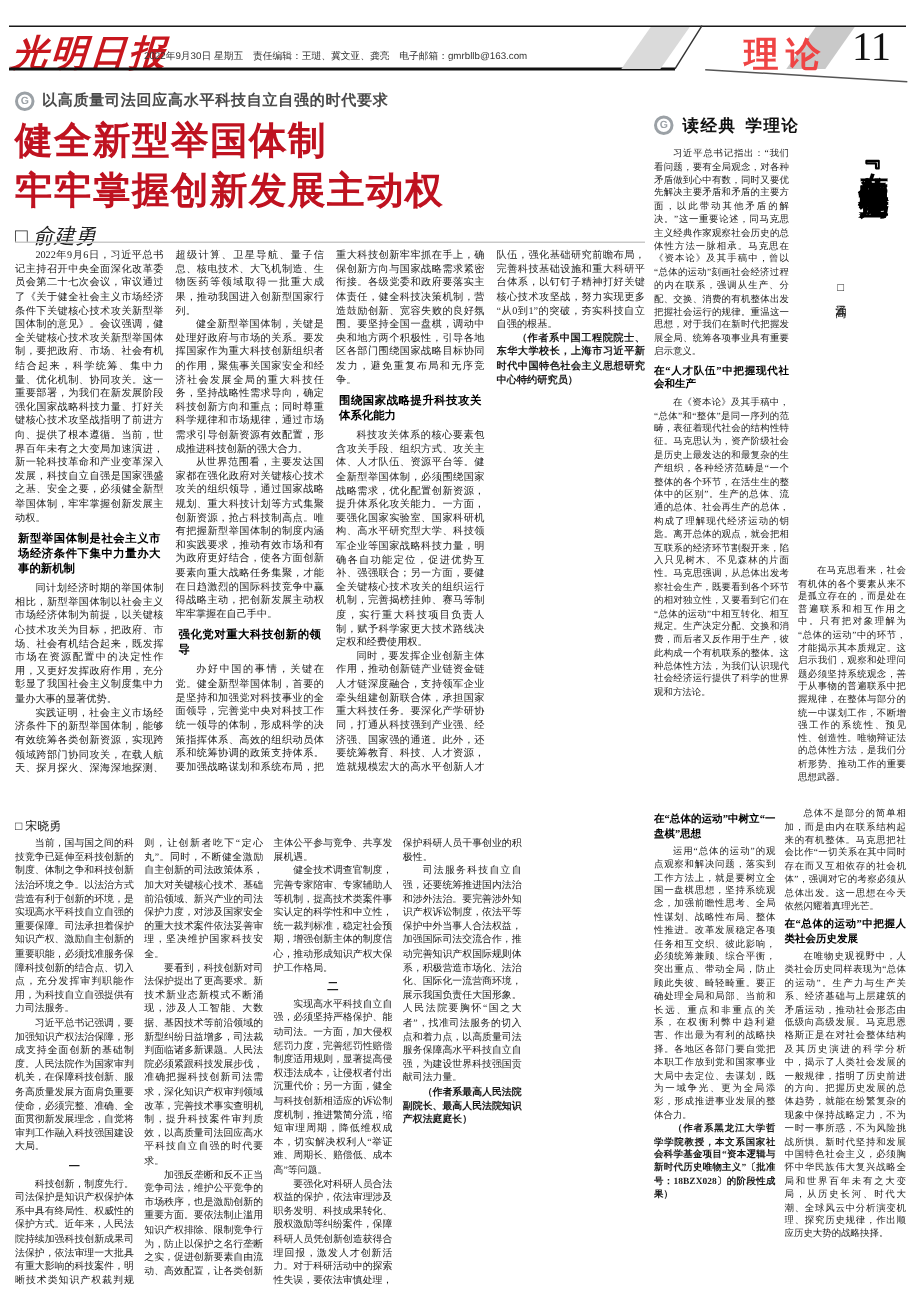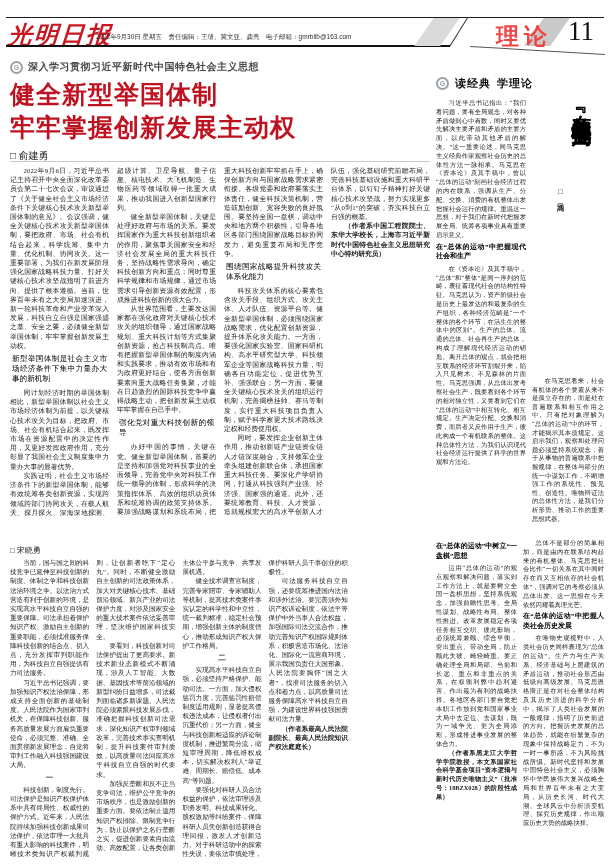--- a/index.html
+++ b/index.html
@@ -18,25 +18,25 @@
   .section-label{position:absolute;left:456px;top:21px;font-size:23px;font-weight:bold;letter-spacing:5px;color:#ef4444;margin-left:40px;}
   .page-num{position:absolute;left:568px;top:16px;font-size:27px;color:#111;font-family:Liberation Serif, serif;}
   
   .kicker{position:absolute;left:10px;top:60px;display:flex;align-items:center;gap:5px;}
   .g-icon{width:13px;height:13px;border:2px solid #9ba1a6;border-radius:50%;box-sizing:border-box;display:flex;align-items:center;justify-content:center;font-family:"Liberation Sans",sans-serif;font-size:7px;font-weight:bold;color:#9ba1a6;line-height:1;}
   .kicker-text{font-size:10px;font-weight:bold;color:#4a4a4a;letter-spacing:0.5px;font-family:"Liberation Sans","DejaVu Sans",sans-serif;}
   
   .headline{position:absolute;left:10px;font-weight:bold;color:#bf1220;font-size:25px;line-height:1;letter-spacing:1px;}
   .hl1{top:82px;}
   .hl2{top:115px;}
-  .byline{position:absolute;left:10px;top:149px;font-size:10px;color:#222;}
+  .byline{position:absolute;left:10px;top:149px;font-size:14px;color:#222;font-style:italic;}
   .rule-byline{position:absolute;left:10px;top:161px;width:420px;height:1px;background:#c9c9c9;}
   .main-body{position:absolute;left:10px;top:166px;width:420px;height:353px;column-count:4;column-gap:8px;column-fill:auto;font-size:6.8px;line-height:9.2px;text-align:justify;overflow:hidden;}
   .main-body p,.bottom-body p,.rcol p{margin:0;text-indent:2em;}
-  .subhead{font-weight:normal;font-size:7.6px;line-height:10px;margin:4px 2px;text-indent:0;color:#000;}
+  .subhead{font-weight:bold;font-size:7.6px;line-height:10px;margin:4px 2px;text-indent:0;color:#000;}
   .attr{font-weight:bold;text-indent:2em;margin-top:2px;}
   
   .bottom-title{position:absolute;left:10px;top:512px;font-size:22px;font-weight:bold;color:#0f0f0f;letter-spacing:1px;}
   .bottom-byline{position:absolute;left:10px;top:545px;font-size:8px;color:#222;}
   .bottom-body{position:absolute;left:10px;top:558px;width:424px;height:304px;column-count:5;column-gap:7px;column-fill:auto;font-size:6.6px;line-height:9.2px;text-align:justify;overflow:hidden;}
   .sec-marker{text-align:center;font-weight:bold;text-indent:0;margin:3px 0;font-size:7.5px;}
   
   .right-sec{position:absolute;left:436px;top:76px;width:168px;}
   .r-header{display:flex;align-items:center;gap:6px;}
   .r-k1,.r-k2{font-size:11px;font-weight:bold;color:#111;letter-spacing:1px;}
@@ -64,21 +64,21 @@
   <div class="rule-mast"></div>
   <div class="stripe s1"></div>
   <div class="stripe s2"></div>
   <div class="slant-a"></div>
   <div class="slant-b"></div>
   <div class="section-label">理论</div>
   <div class="page-num">11</div>
 
   <div class="kicker">
     <span class="g-icon">G</span>
-    <span class="kicker-text">深入学习贯彻习近平新时代中国特色社会主义思想</span>
+    <span class="kicker-text">以高质量司法回应高水平科技自立自强的时代要求</span>
   </div>
 
   <div class="headline hl1">健全新型举国体制</div>
   <div class="headline hl2">牢牢掌握创新发展主动权</div>
   <div class="byline">□ 俞建勇</div>
   <div class="rule-byline"></div>
 
   <div class="main-body">
     <p>2022年9月6日，习近平总书记主持召开中央全面深化改革委员会第二十七次会议，审议通过了《关于健全社会主义市场经济条件下关键核心技术攻关新型举国体制的意见》。会议强调，健全关键核心技术攻关新型举国体制，要把政府、市场、社会有机结合起来，科学统筹、集中力量、优化机制、协同攻关。这一重要部署，为我们在新发展阶段强化国家战略科技力量、打好关键核心技术攻坚战指明了前进方向、提供了根本遵循。当前，世界百年未有之大变局加速演进，新一轮科技革命和产业变革深入发展，科技自立自强是国家强盛之基、安全之要，必须健全新型举国体制，牢牢掌握创新发展主动权。</p>
     <div class="subhead">新型举国体制是社会主义市场经济条件下集中力量办大事的新机制</div>
@@ -112,21 +112,21 @@
 
   <div class="right-sec">
     <div class="r-header">
       <span class="g-icon">G</span>
       <span class="r-k1">读经典</span>
       <span class="r-k2">学理论</span>
     </div>
     <div class="r-row">
       <div class="rcol r-col1">
         <p>习近平总书记指出：“我们看问题，要有全局观念，对各种矛盾做到心中有数，同时又要优先解决主要矛盾和矛盾的主要方面，以此带动其他矛盾的解决。”这一重要论述，同马克思主义经典作家观察社会历史的总体性方法一脉相承。马克思在《资本论》及其手稿中，曾以“总体的运动”刻画社会经济过程的内在联系，强调从生产、分配、交换、消费的有机整体出发把握社会运行的规律。重温这一思想，对于我们在新时代把握发展全局、统筹各项事业具有重要启示意义。</p>
-        <div class="rsub">在“总体的运动”中把握现代社会和生产</div>
+        <div class="rsub">在“人才队伍”中把握现代社会和生产</div>
         <p>在《资本论》及其手稿中，“总体”和“整体”是同一序列的范畴，表征着现代社会的结构性特征。马克思认为，资产阶级社会是历史上最发达的和最复杂的生产组织，各种经济范畴是“一个整体的各个环节，在活生生的整体中的区别”。生产的总体、流通的总体、社会再生产的总体，构成了理解现代经济运动的钥匙。离开总体的观点，就会把相互联系的经济环节割裂开来，陷入只见树木、不见森林的片面性。马克思强调，从总体出发考察社会生产，既要看到各个环节的相对独立性，又要看到它们在“总体的运动”中相互转化、相互规定。生产决定分配、交换和消费，而后者又反作用于生产，彼此构成一个有机联系的整体。这种总体性方法，为我们认识现代社会经济运行提供了科学的世界观和方法论。</p>
       </div>
       <div class="r-right">
         <div class="vwrap">
           <div class="vtitle">在『总体的运动』中把握全局</div>
           <div class="vauthor">□ 高云涌</div>
         </div>
         <div class="r-narrow rcol">
           <p>在马克思看来，社会有机体的各个要素从来不是孤立存在的，而是处在普遍联系和相互作用之中。只有把对象理解为“总体的运动”中的环节，才能揭示其本质规定。这启示我们，观察和处理问题必须坚持系统观念，善于从事物的普遍联系中把握规律，在整体与部分的统一中谋划工作，不断增强工作的系统性、预见性、创造性。唯物辩证法的总体性方法，是我们分析形势、推动工作的重要思想武器。</p>
         </div>

